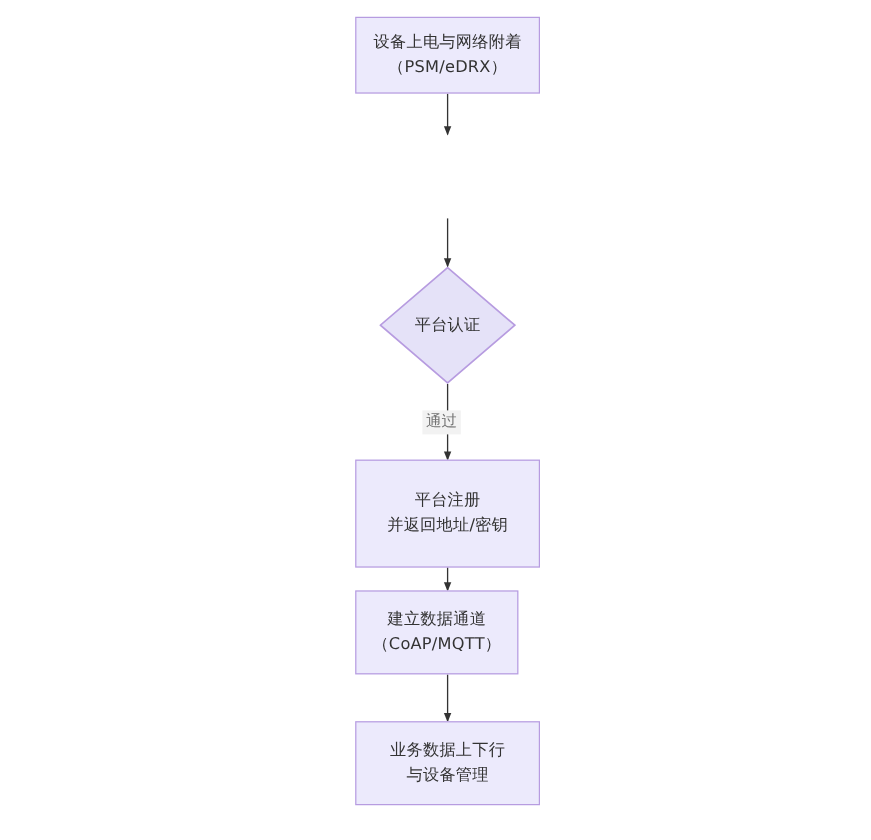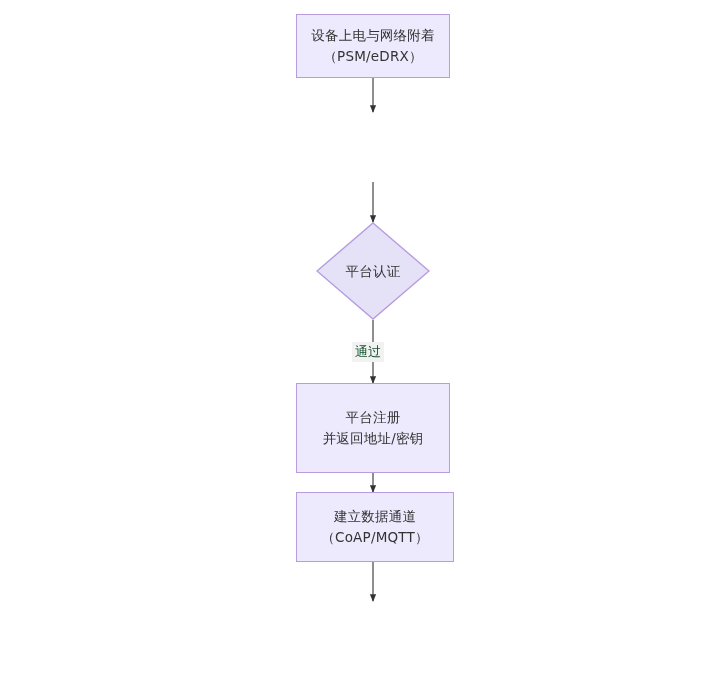--- a/index.html
+++ b/index.html
@@ -59,21 +59,21 @@
     width: 100%;
     height: 100%;
   }
   .node.decision .node-label {
     position: relative;
     z-index: 2;
   }
   .edge-label {
     position: absolute;
     background: #f2f2f2;
-    color: #14532d;
+    color: #737373;
     font-size: 13px;
     line-height: 18px;
     padding: 1px 3px;
     white-space: nowrap;
     text-align: center;
   }
 </style>
 </head>
 <body>
 
@@ -105,21 +105,25 @@
       <polygon points="57,1 113,49 57,97 1,49" fill="#e5e2f8" stroke="#b79ce0" stroke-width="1.4"></polygon>
     </svg>
     <span class="node-label">平台认证</span>
   </div>
 
   <div class="node process" style="left:296px; top:383px; width:154px; height:90px;">
     <span class="node-label">平台注册
 并返回地址/密钥</span>
   </div>
 
-  <div class="node process" style="left:296px; top:492px; width:158px; height:70px;">
+  <div class="node process" style="left:296px; top:492px; width:136px; height:70px;">
     <span class="node-label">建立数据通道
 （CoAP/MQTT）</span>
   </div>
 
+  <div class="node process" style="left:296px; top:601px; width:154px; height:70px;">
+    <span class="node-label">业务数据上下行
+与设备管理</span>
+  </div>
 
   <div class="edge-label" style="left:352px; top:342px;">通过</div>
 
 </div>
 
 </body></html>

